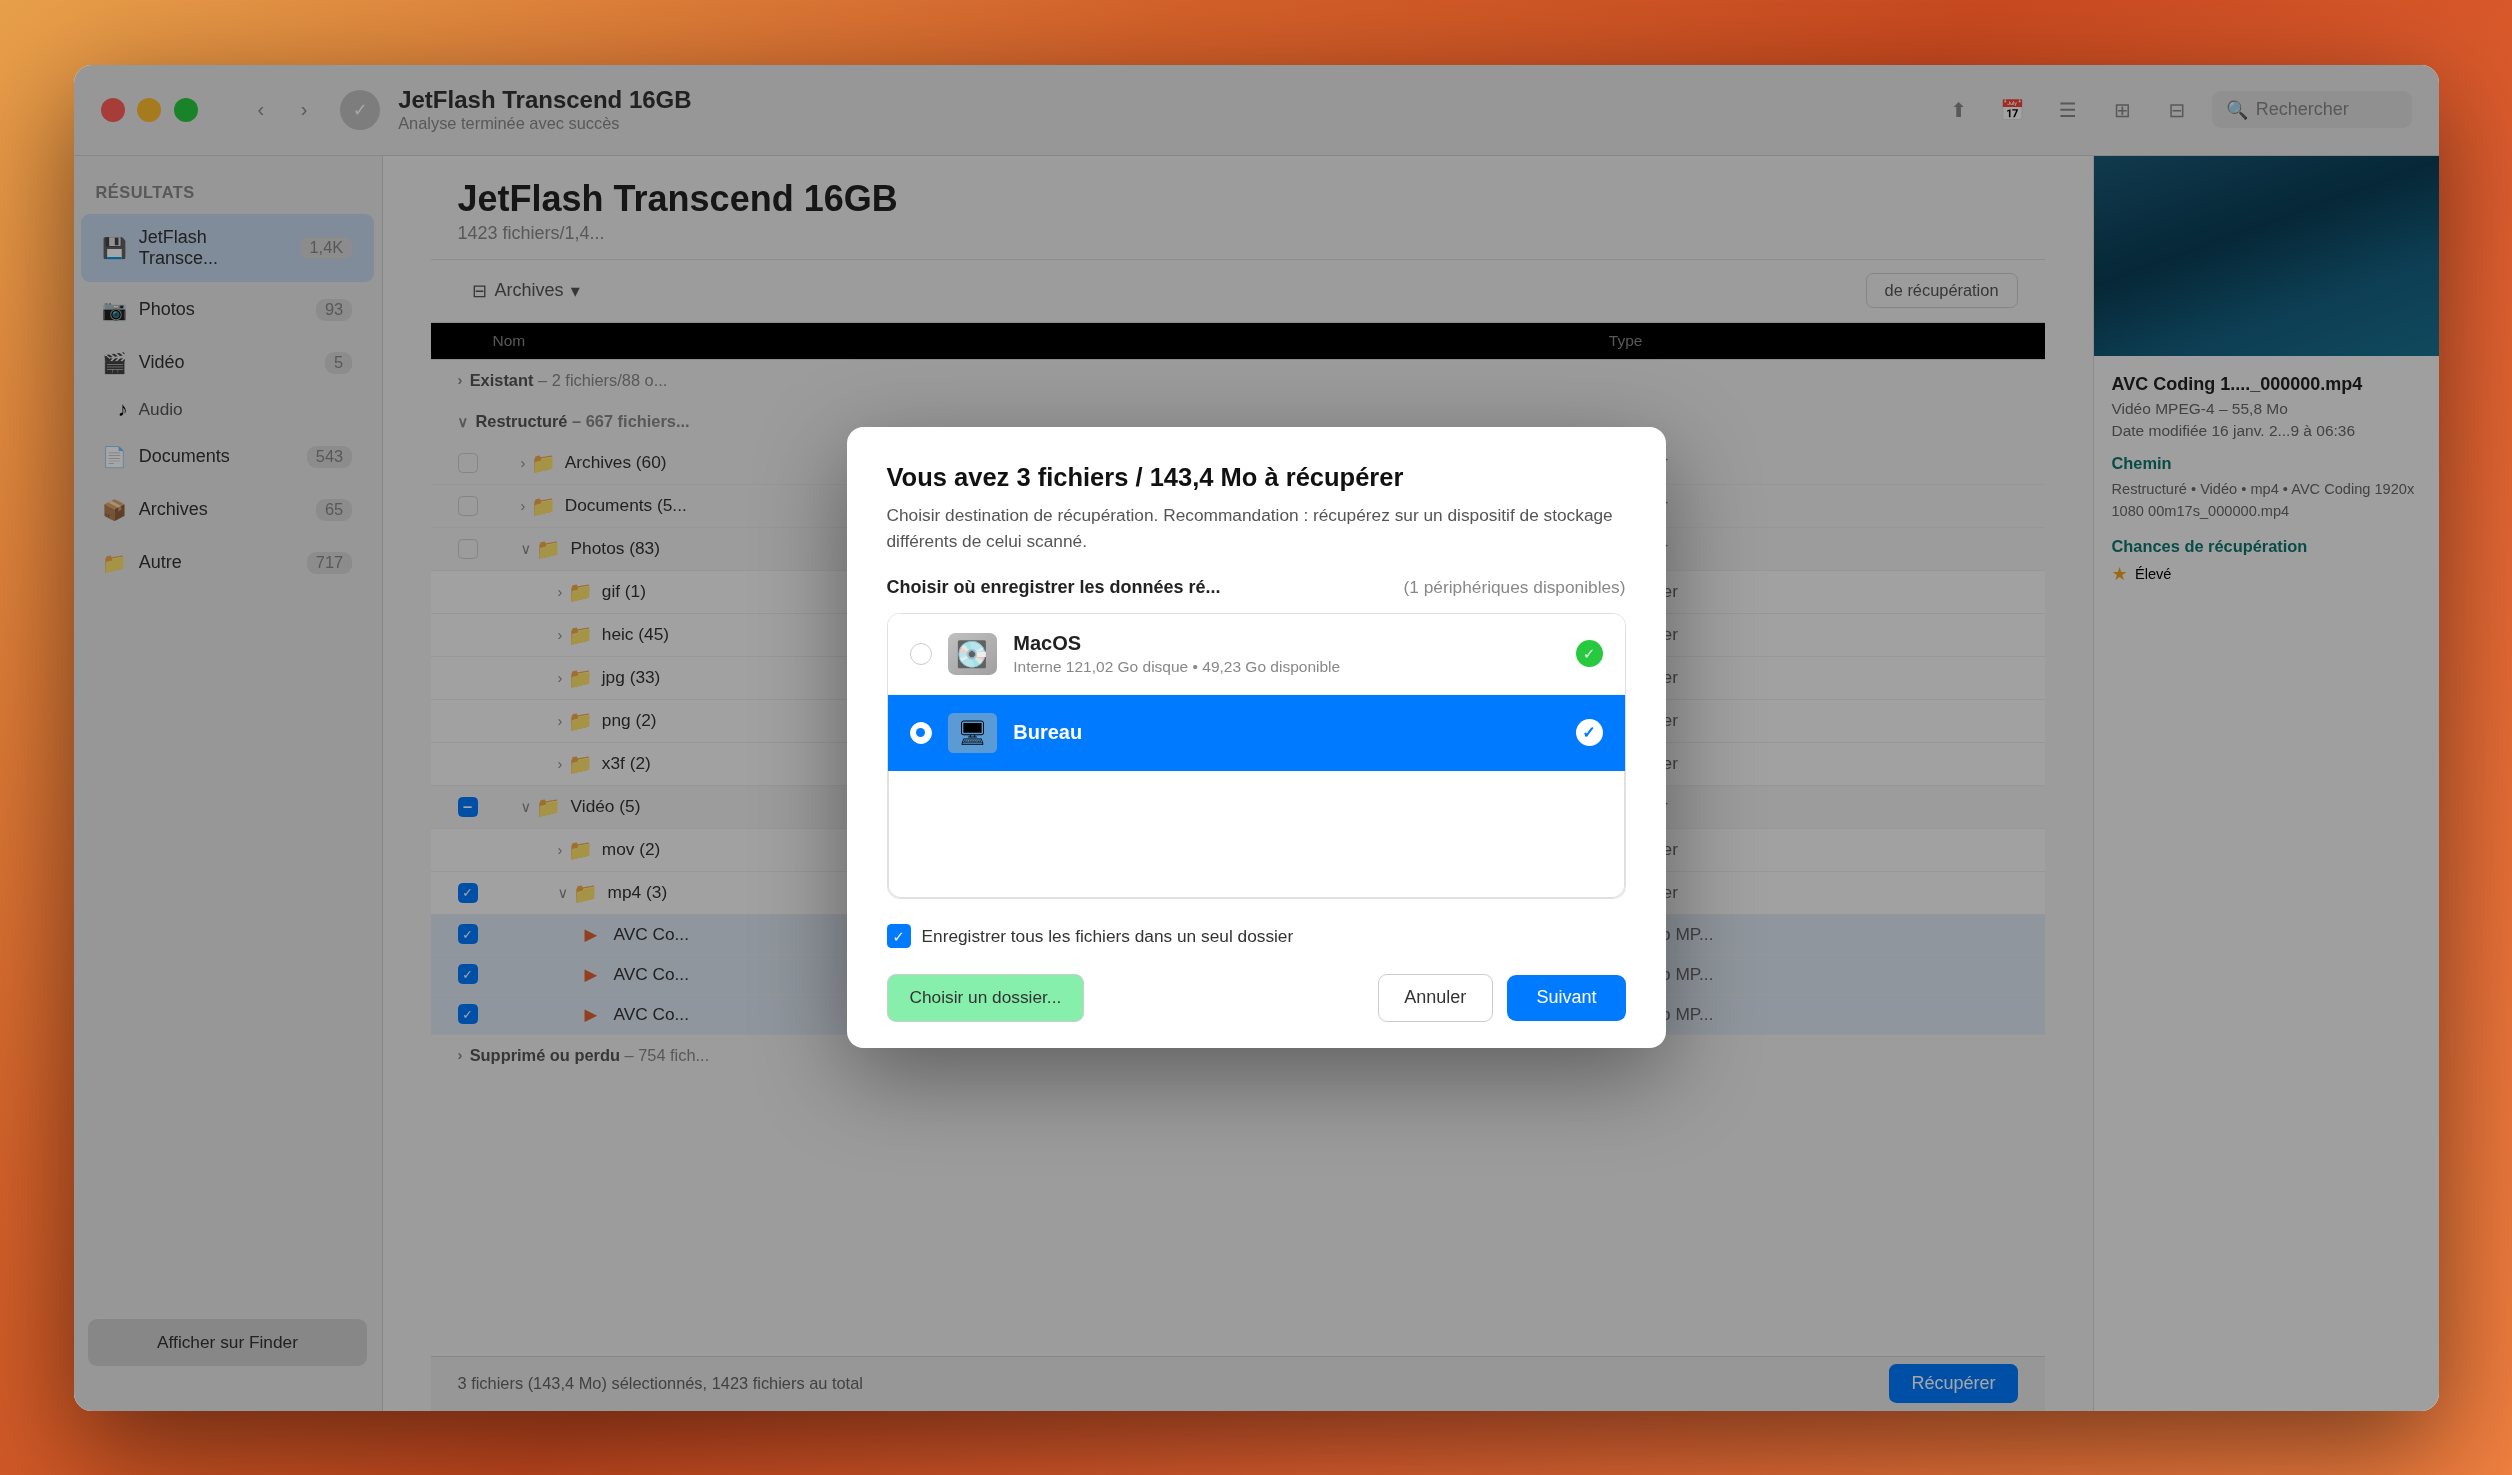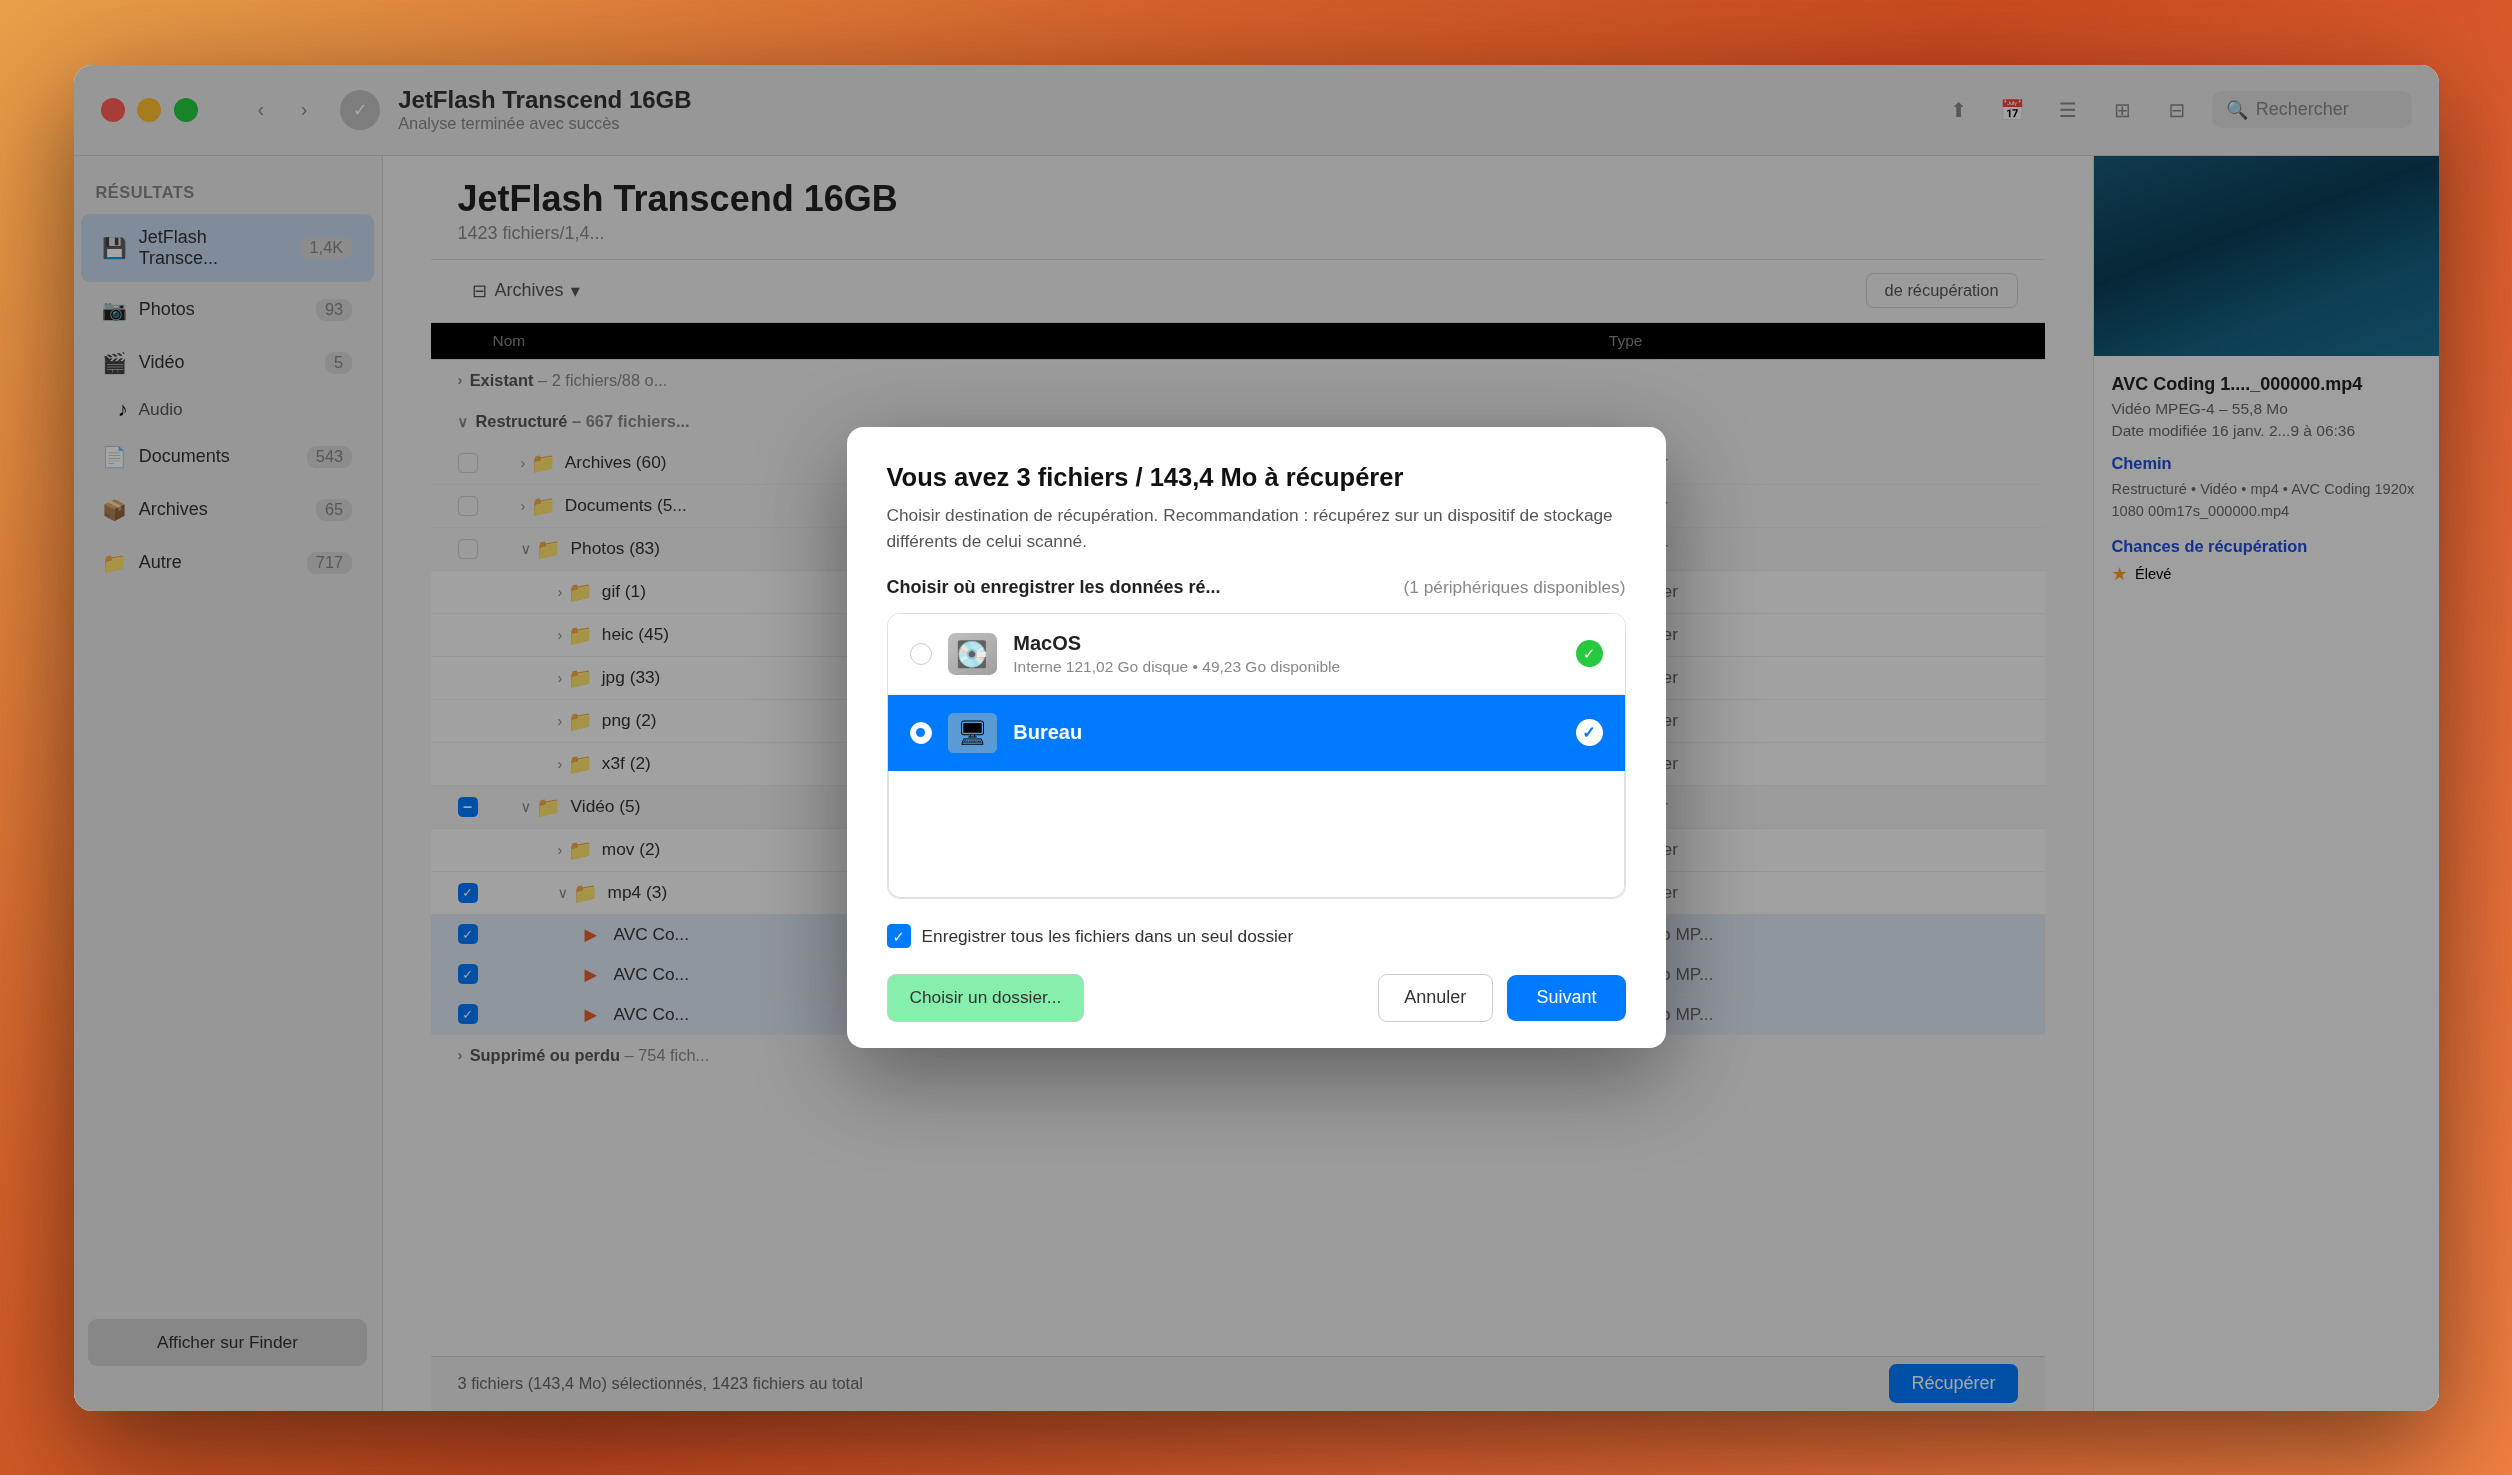--- a/index.html
+++ b/index.html
@@ -361,21 +361,21 @@
       margin-bottom: 5.5px;
     }
     .preview-detail {
       font-size: 15.5px;
       color: #666;
       margin-bottom: 3.6px;
     }
     .preview-section-title {
       font-size: 16.4px;
       font-weight: 600;
-      color: #1d4ed8;
+      color: #0f766e;
       margin-top: 14.6px;
       margin-bottom: 5.5px;
     }
     .preview-path {
       font-size: 14.6px;
       color: #666;
       line-height: 1.5;
       word-break: break-all;
     }
     .recovery-chance {

